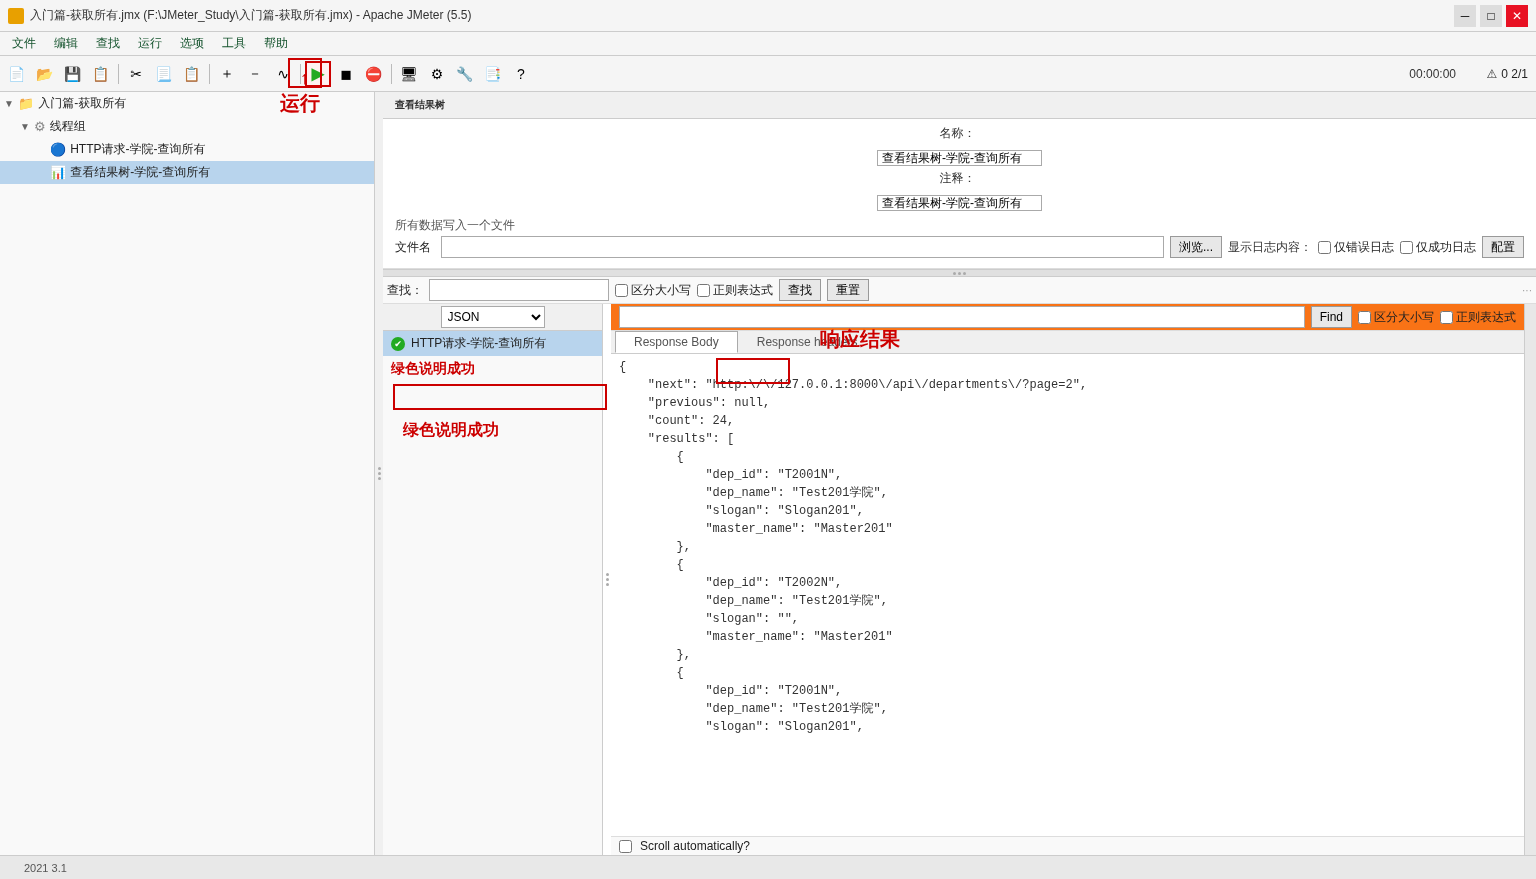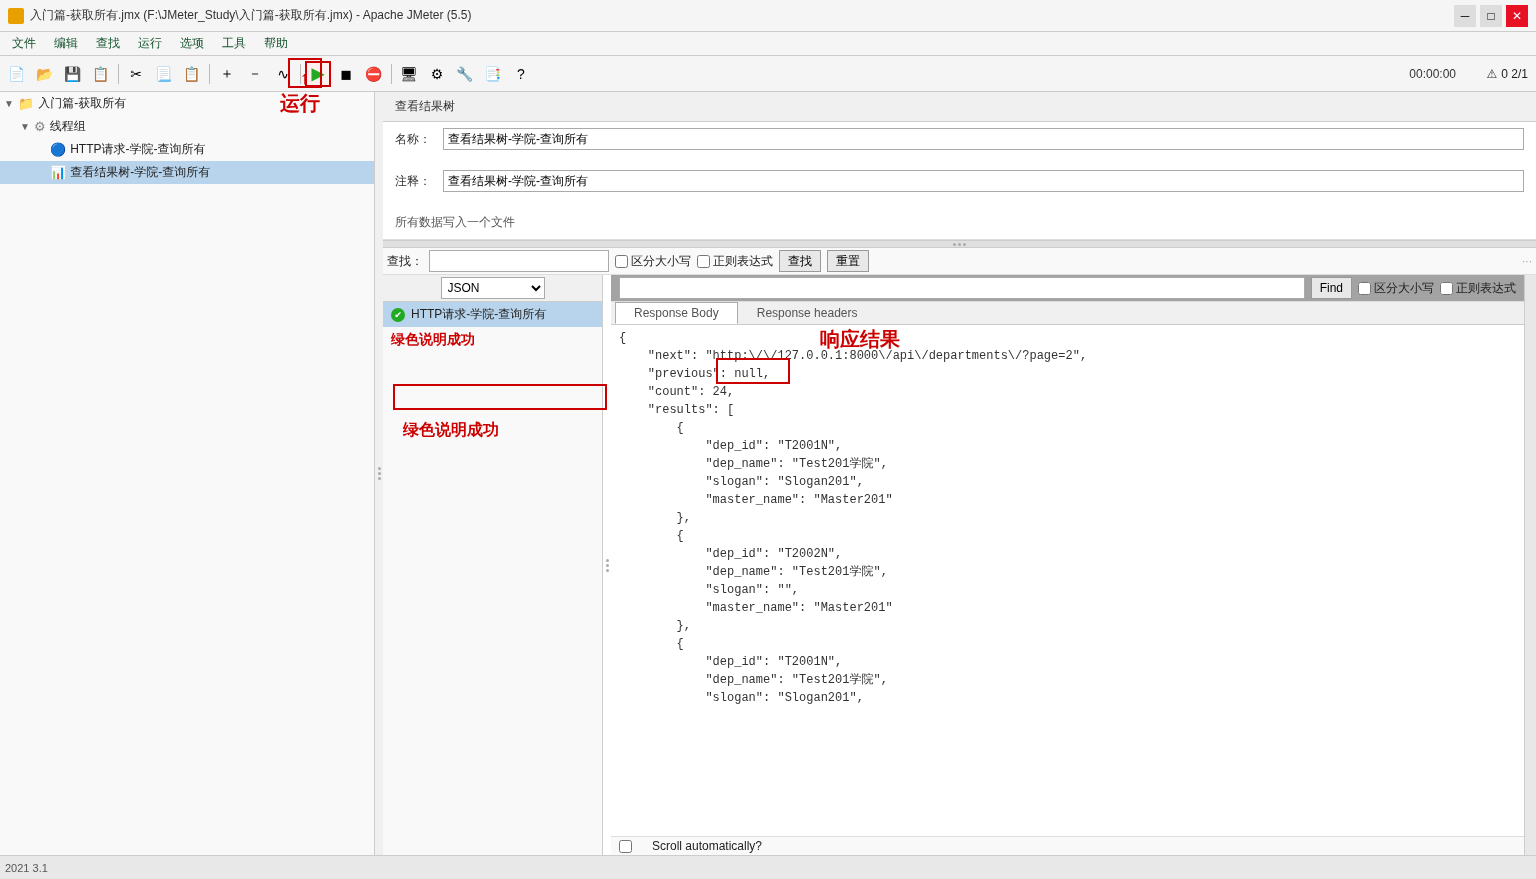--- a/index.html
+++ b/index.html
@@ -119,21 +119,21 @@
       height: calc(879px - 32px - 24px - 36px - 24px);
     }
 
     
     .status-bar {
       height: 24px;
       background: #e8e8e8;
       border-top: 1px solid #ccc;
       display: flex;
       align-items: center;
-      padding: 0 5px;
+      padding: 0 24px;
       font-size: 11px;
       color: #555;
     }
 
     
     .left-panel {
       width: 375px;
       min-width: 375px;
       background: #f9f9f9;
       border-right: 1px solid #ccc;
@@ -162,35 +162,36 @@
       display: flex;
       flex-direction: column;
       background: #fff;
     }
 
     
     .right-title {
       background: #f0f0f0;
       border-bottom: 1px solid #ccc;
       padding: 6px 12px;
-      font-size: 12px;
-      font-weight: normal;
+      font-size: 10px;
+      font-weight: bold;
       color: #333;
     }
 
     
     .form-area {
       padding: 6px 12px;
       border-bottom: 1px solid #ddd;
     }
     .form-row {
       display: flex;
       align-items: center;
-      margin-bottom: 20px;
+      margin-bottom: 4px;
       gap: 8px;
+      flex-direction: column;
     }
     .form-label {
       min-width: 40px;
       color: #333;
       font-size: 12px;
     }
     .form-input {
       flex: 1;
       height: 22px;
       border: 1px solid #aaa;
@@ -292,21 +293,21 @@
       font-weight: bold;
     }
 
     
     .find-bar {
       display: flex;
       align-items: center;
       gap: 6px;
       padding: 2px 8px;
       border-bottom: 1px solid #ddd;
-      background: #a3a3a3;
+      background: #f97316;
     }
     .find-input {
       flex: 1;
       height: 22px;
       border: 1px solid #aaa;
       padding: 0 4px;
       font-size: 12px;
     }
 
     
@@ -344,21 +345,21 @@
     }
 
     
     .scroll-row {
       display: flex;
       align-items: center;
       padding: 2px 8px;
       border-top: 1px solid #ddd;
       background: #f9f9f9;
       font-size: 12px;
-      gap: 20px;
+      gap: 8px;
     }
 
     
     .sampler-item {
       display: flex;
       align-items: center;
       padding: 4px 8px;
       cursor: pointer;
       gap: 6px;
       font-size: 12px;
@@ -545,20 +546,37 @@
       <div class="form-area">
         <div class="form-row">
           <span class="form-label">名称：</span>
           <input class="form-input" type="text" value="查看结果树-学院-查询所有" style="">
         </div>
         <div class="form-row">
           <span class="form-label">注释：</span>
           <input class="form-input" type="text" value="查看结果树-学院-查询所有" style="">
         </div>
         <div class="form-note">所有数据写入一个文件</div>
+        <div class="file-row">
+          <span class="file-label">文件名</span>
+          <input class="file-input" type="text" style="">
+          <button class="btn-small">浏览...</button>
+          <div class="log-controls">
+            <span class="log-label">显示日志内容：</span>
+            <div class="log-checkbox-group">
+              <input type="checkbox" style="">
+              <span>仅错误日志</span>
+            </div>
+            <div class="log-checkbox-group">
+              <input type="checkbox" style="">
+              <span>仅成功日志</span>
+            </div>
+            <button class="btn-small">配置</button>
+          </div>
+        </div>
       </div>
 
       <div class="hresize-handle" style="background:#e0e0e0; border-top:1px solid #ccc; border-bottom:1px solid #ccc;">
         <div class="hresize-dot"></div>
         <div class="hresize-dot"></div>
         <div class="hresize-dot"></div>
       </div>
 
       <div style="display:flex; align-items:center; justify-content:space-between; border-bottom:1px solid #ddd; background:#f9f9f9; padding:2px 4px;">
         <div class="search-bar" style="border:none; background:transparent; padding:0;">

